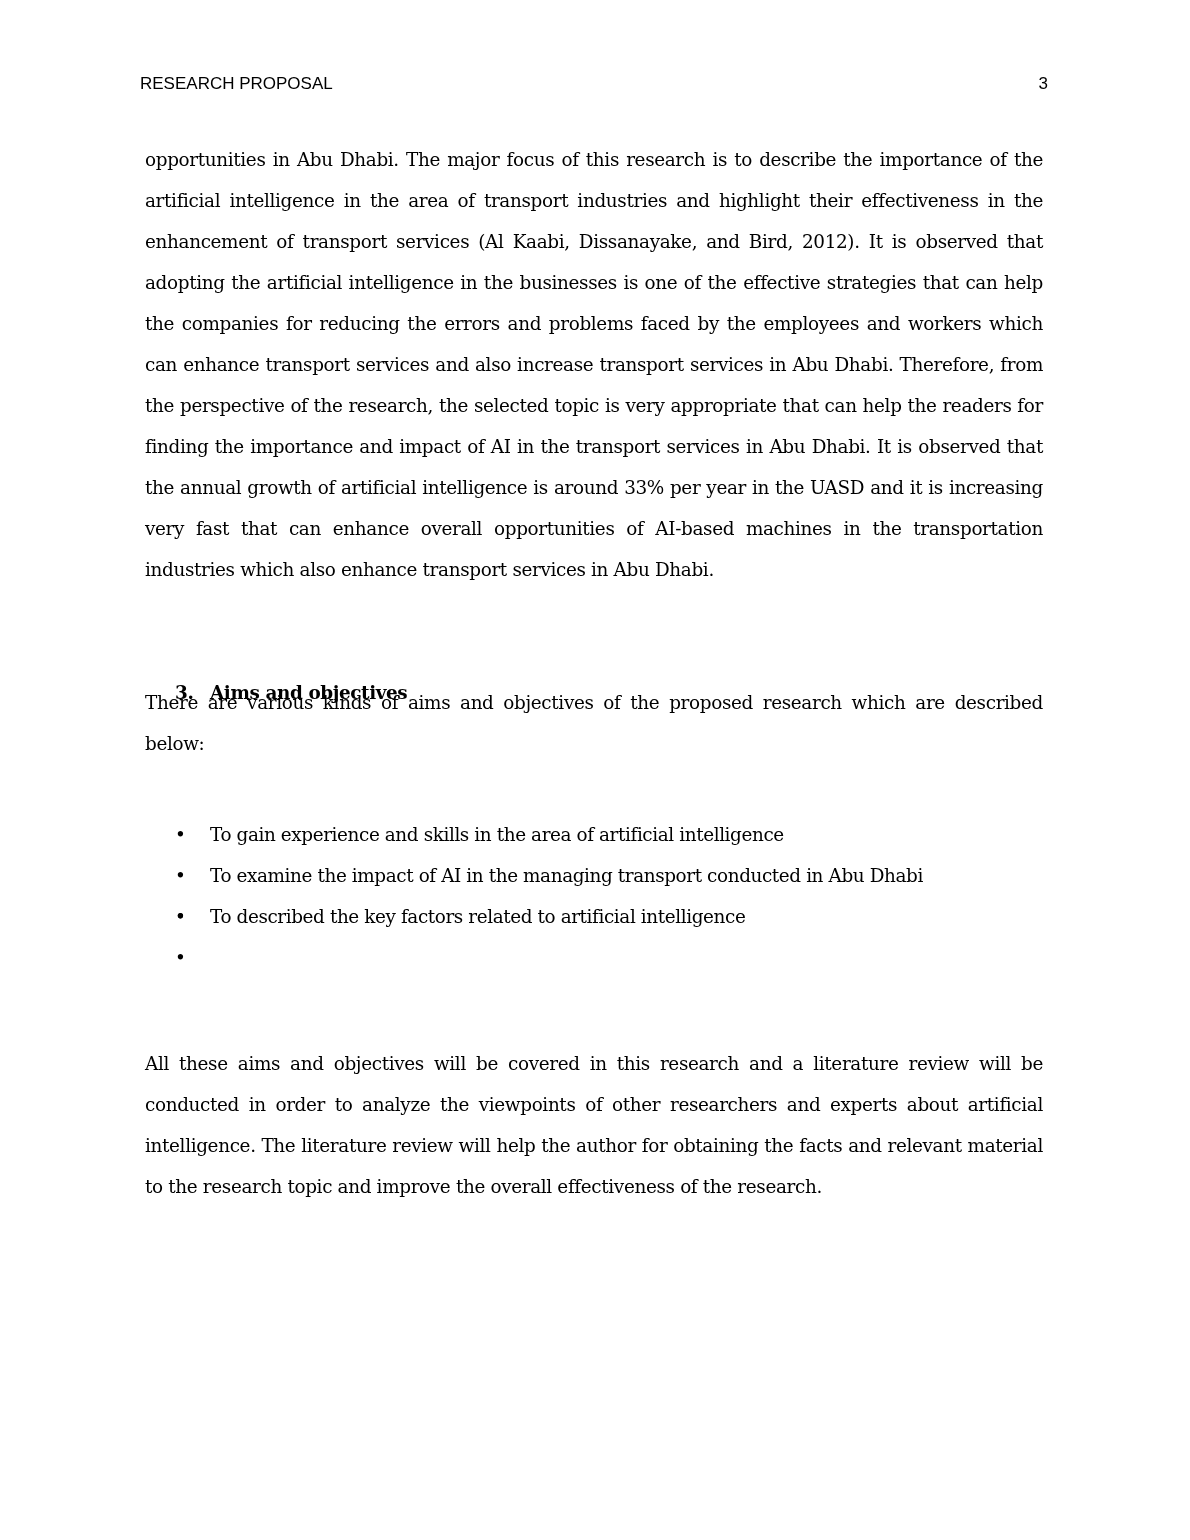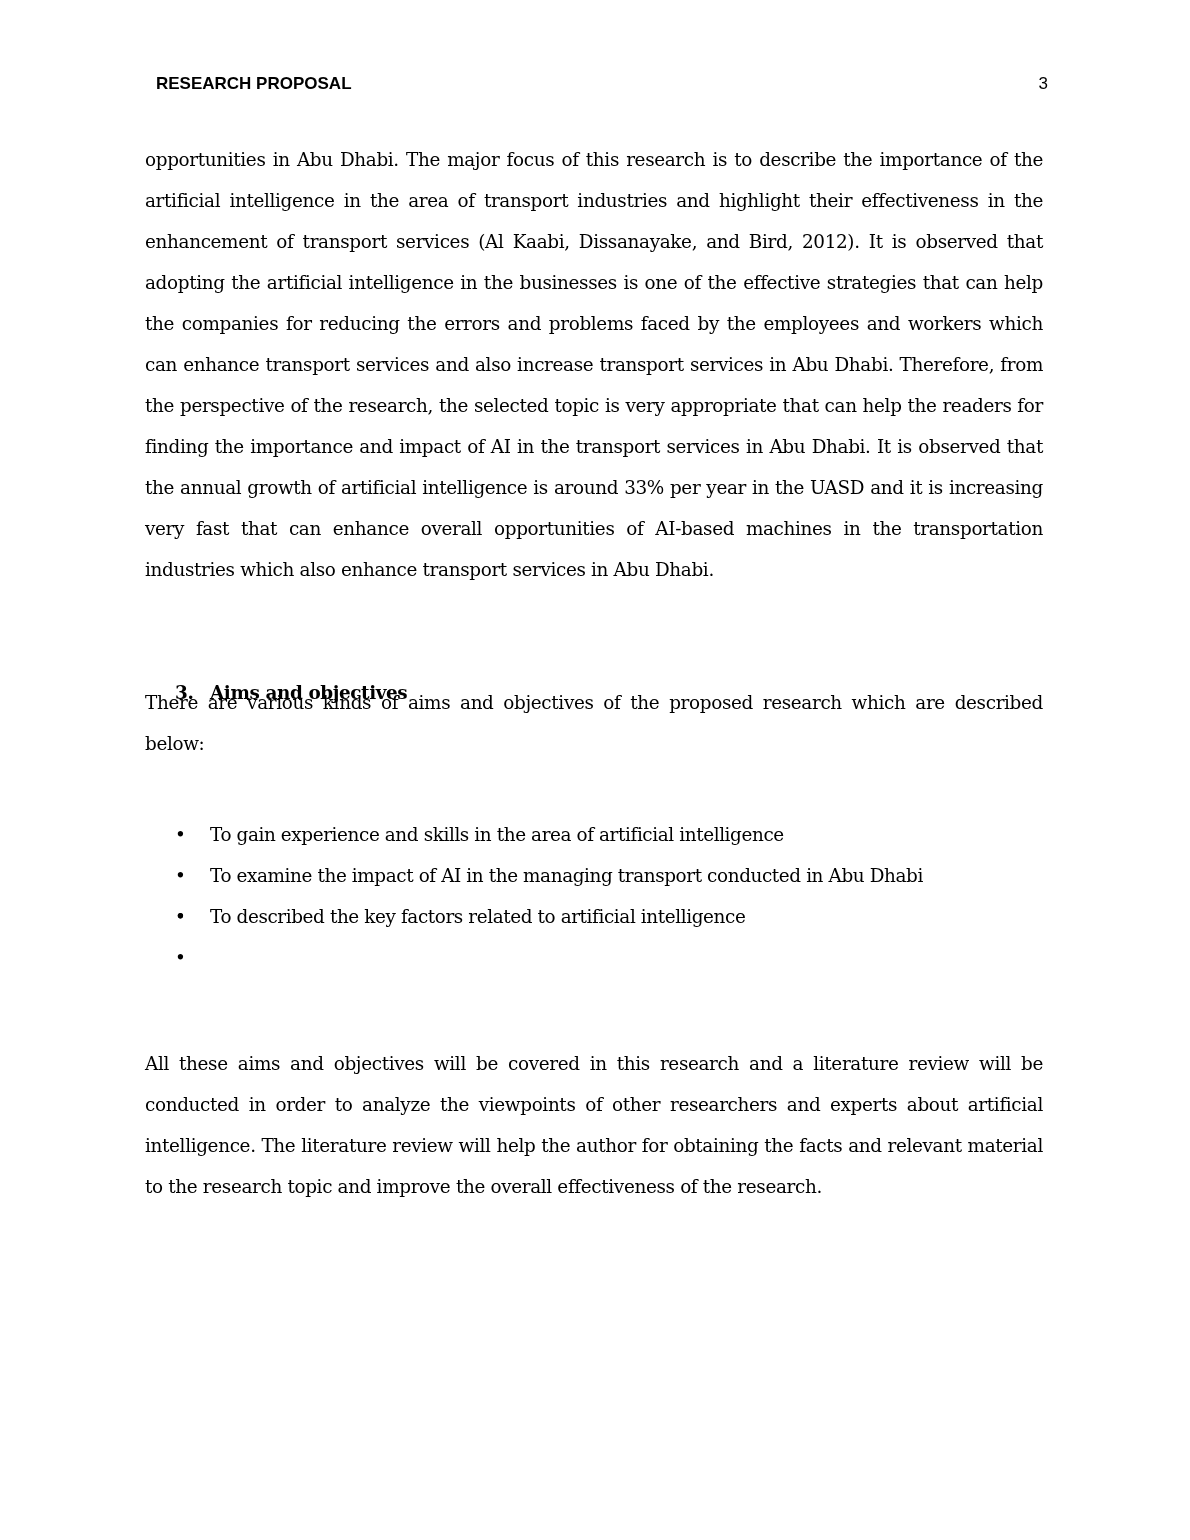--- a/index.html
+++ b/index.html
@@ -26,23 +26,22 @@
       left: 140px;
       top: 72px;
       width: 908px;
       height: 24px;
       font-family: "Liberation Sans", sans-serif;
       font-size: 17px;
       line-height: 24px;
     }
     .header .running-head {
       position: absolute;
-      left: 16px;
+      left: 0;
       top: 0;
-      font-weight: bold;
     }
     .header .page-number {
       position: absolute;
       right: 0;
       top: 0;
     }
     .body-text {
       position: absolute;
       left: 140px;
       width: 908px;

